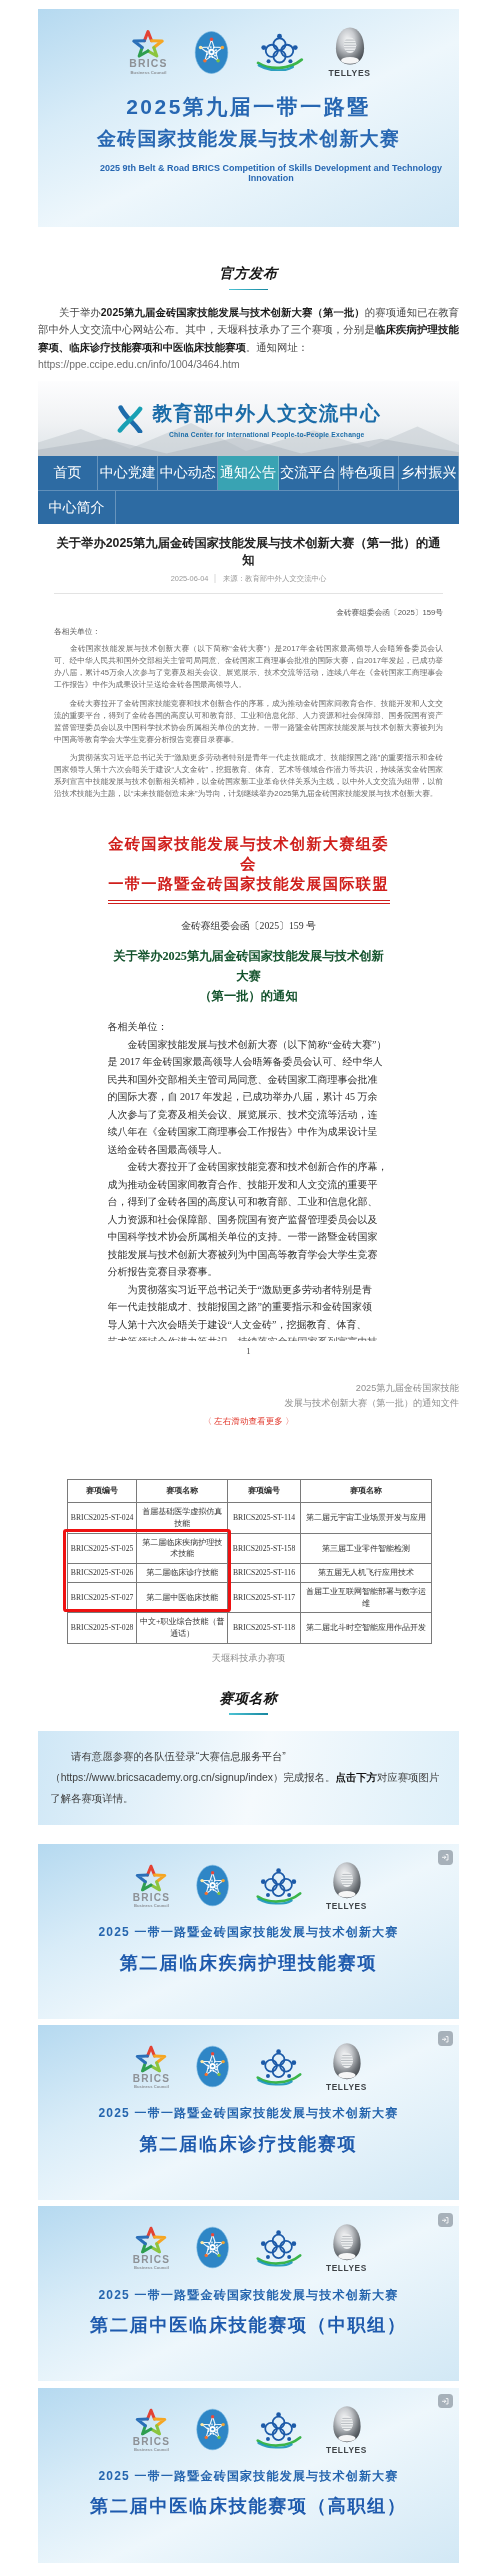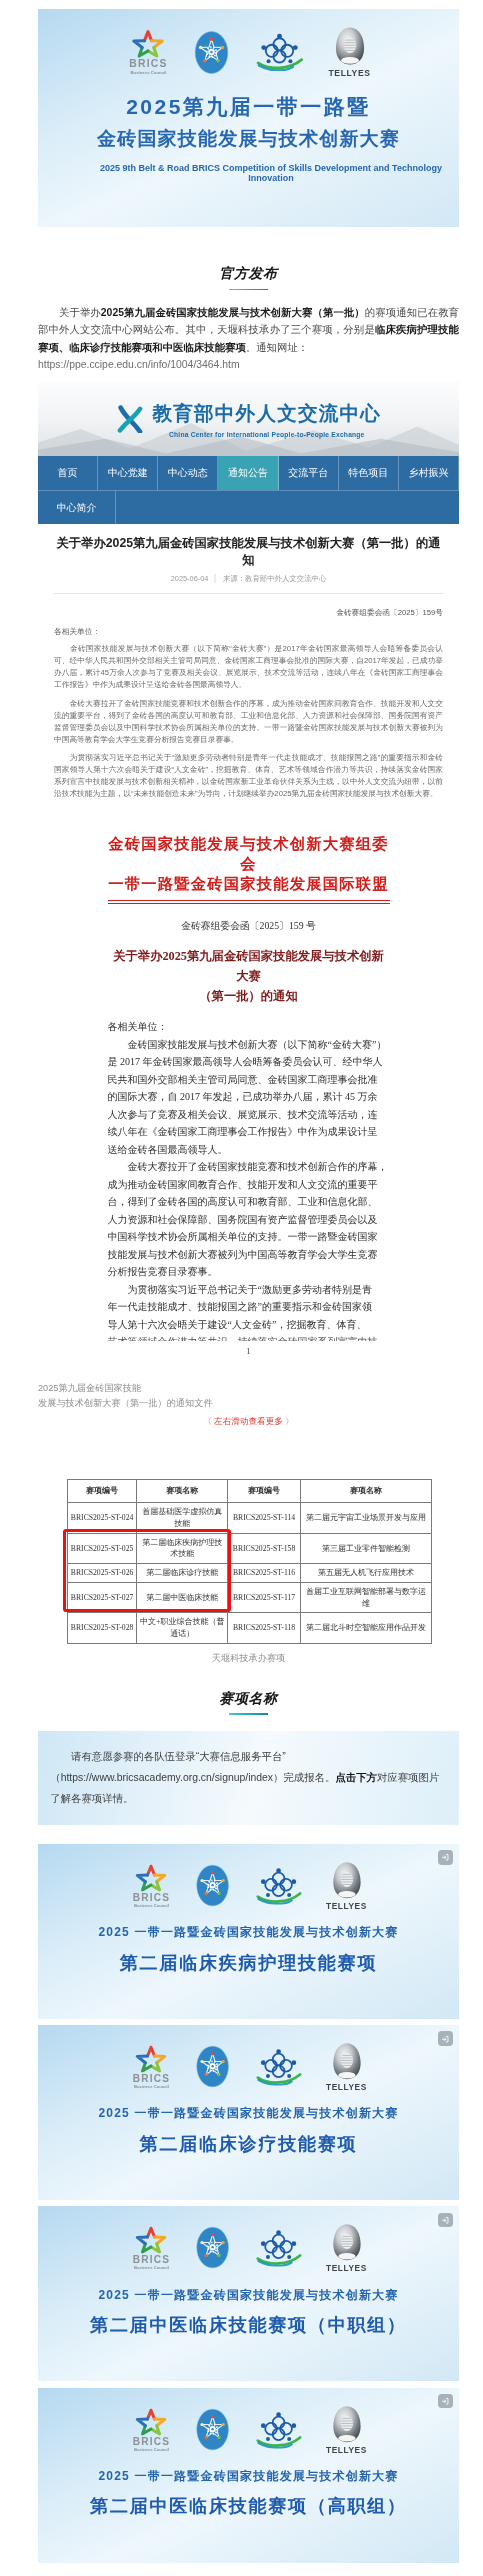--- a/index.html
+++ b/index.html
@@ -45,47 +45,47 @@
     background:linear-gradient(#fdfdfe 0%,#f0f2f4 55%,#dfe4e8 100%);
     display:flex;align-items:center;justify-content:center;gap:8.6px;}
   .cc-mountains{position:absolute;left:0;bottom:0;width:100%;height:38px;}
   .cc-logo-txt{position:relative;text-align:center;}
   .cc-logo-cn{font-size:19.6px;font-weight:800;color:#1b6ca8;letter-spacing:1.2px;}
   .cc-logo-en{font-size:6.7px;color:#1b6ca8;font-weight:700;letter-spacing:0.2px;margin-top:3.7px;}
   .cc-nav{background:#2d6ba3;}
   .cc-nav-row{display:flex;height:34px;}
   .cc-nav-row2{height:33px;border-top:0.6px solid rgba(255,255,255,.25);}
   .nav-item{width:77px;display:flex;align-items:center;justify-content:center;
-    color:#fff;font-size:10px;border-right:0.6px solid rgba(255,255,255,.28);}
+    color:#fff;font-size:14px;border-right:0.6px solid rgba(255,255,255,.28);}
   .nav-item.active{background:#39a3b3;}
   .cc-article{padding:11px 16px 11px;}
   .cc-title{font-size:12.3px;font-weight:800;color:#222;text-align:center;line-height:16.5px;}
   .cc-meta{text-align:center;color:#9a9a9a;font-size:7.4px;margin-top:6.1px;}
   .cc-meta .sep{margin:0 4.9px;color:#c0c0c0;}
   .cc-divider{border-top:0.6px solid #e3e3e3;margin-top:8.6px;}
   .cc-docno{text-align:right;font-size:7.7px;color:#555;margin-top:13.5px;}
   .cc-salute{font-size:7.7px;color:#5a5a5a;margin-top:9.8px;}
   .cc-p{font-size:7.7px;color:#6a6a6a;line-height:12px;text-align:justify;margin-top:6.1px;}
 
   
   .scan{background:#fff;padding:23px 0 8.6px;}
   .scan-inner{width:282px;margin:0 auto;}
   .scan-org{text-align:center;color:#d01f1c;font-weight:700;font-size:15.3px;letter-spacing:1.2px;line-height:20px;
     font-family:"Liberation Serif","DejaVu Serif",serif;}
   .scan-rule{height:1.8px;border-top:1.2px solid #d01f1c;border-bottom:1.2px solid #d01f1c;margin-top:6.1px;}
   .scan-docno{text-align:center;font-family:"Liberation Serif","DejaVu Serif",serif;font-size:9.8px;color:#333;margin-top:16px;}
   .scan-title{text-align:center;font-family:"Liberation Serif","DejaVu Serif",serif;font-weight:700;
-    font-size:12.3px;color:#7f1d1d;margin-top:13.5px;line-height:20px;}
+    font-size:12.3px;color:#14532d;margin-top:13.5px;line-height:20px;}
   .scan-salute{font-family:"Liberation Serif","DejaVu Serif",serif;font-size:10px;color:#2e2e2e;margin-top:12.3px;line-height:17.5px;}
   .scan-line{font-family:"Liberation Serif","DejaVu Serif",serif;font-size:10px;color:#2e2e2e;line-height:17.5px;white-space:nowrap;overflow:hidden;}
   .scan-lines .scan-line:last-child{height:8px;opacity:.85;}
   .scan-page{text-align:center;font-family:"Liberation Serif","DejaVu Serif",serif;font-size:8.6px;color:#444;margin-top:4.9px;}
 
   
-  .caption{text-align:left;color:#8e8e8e;font-size:9.2px;line-height:14.7px;margin-top:16px;}
+  .caption{text-align:right;color:#8e8e8e;font-size:9.2px;line-height:14.7px;margin-top:16px;}
   .swipe{text-align:center;color:#e23a2e;font-size:8.6px;margin-top:5.5px;}
   .tbl-caption{text-align:center;color:#8e8e8e;font-size:9.2px;margin-top:8.6px;}
 
   
   .table-wrap{position:relative;margin:51px 0 0 29px;width:365px;}
   .brics-table{border-collapse:collapse;width:100%;color:#333;
     font-family:"Liberation Serif","DejaVu Serif",serif;border-radius:31px;}
   .brics-table th,.brics-table td{border:0.6px solid #7a7a7a;font-size:8px;text-align:center;
     padding:3.1px 1.8px;line-height:1.45;}
   .brics-table th{font-weight:700;padding:5.5px 1.8px;}

